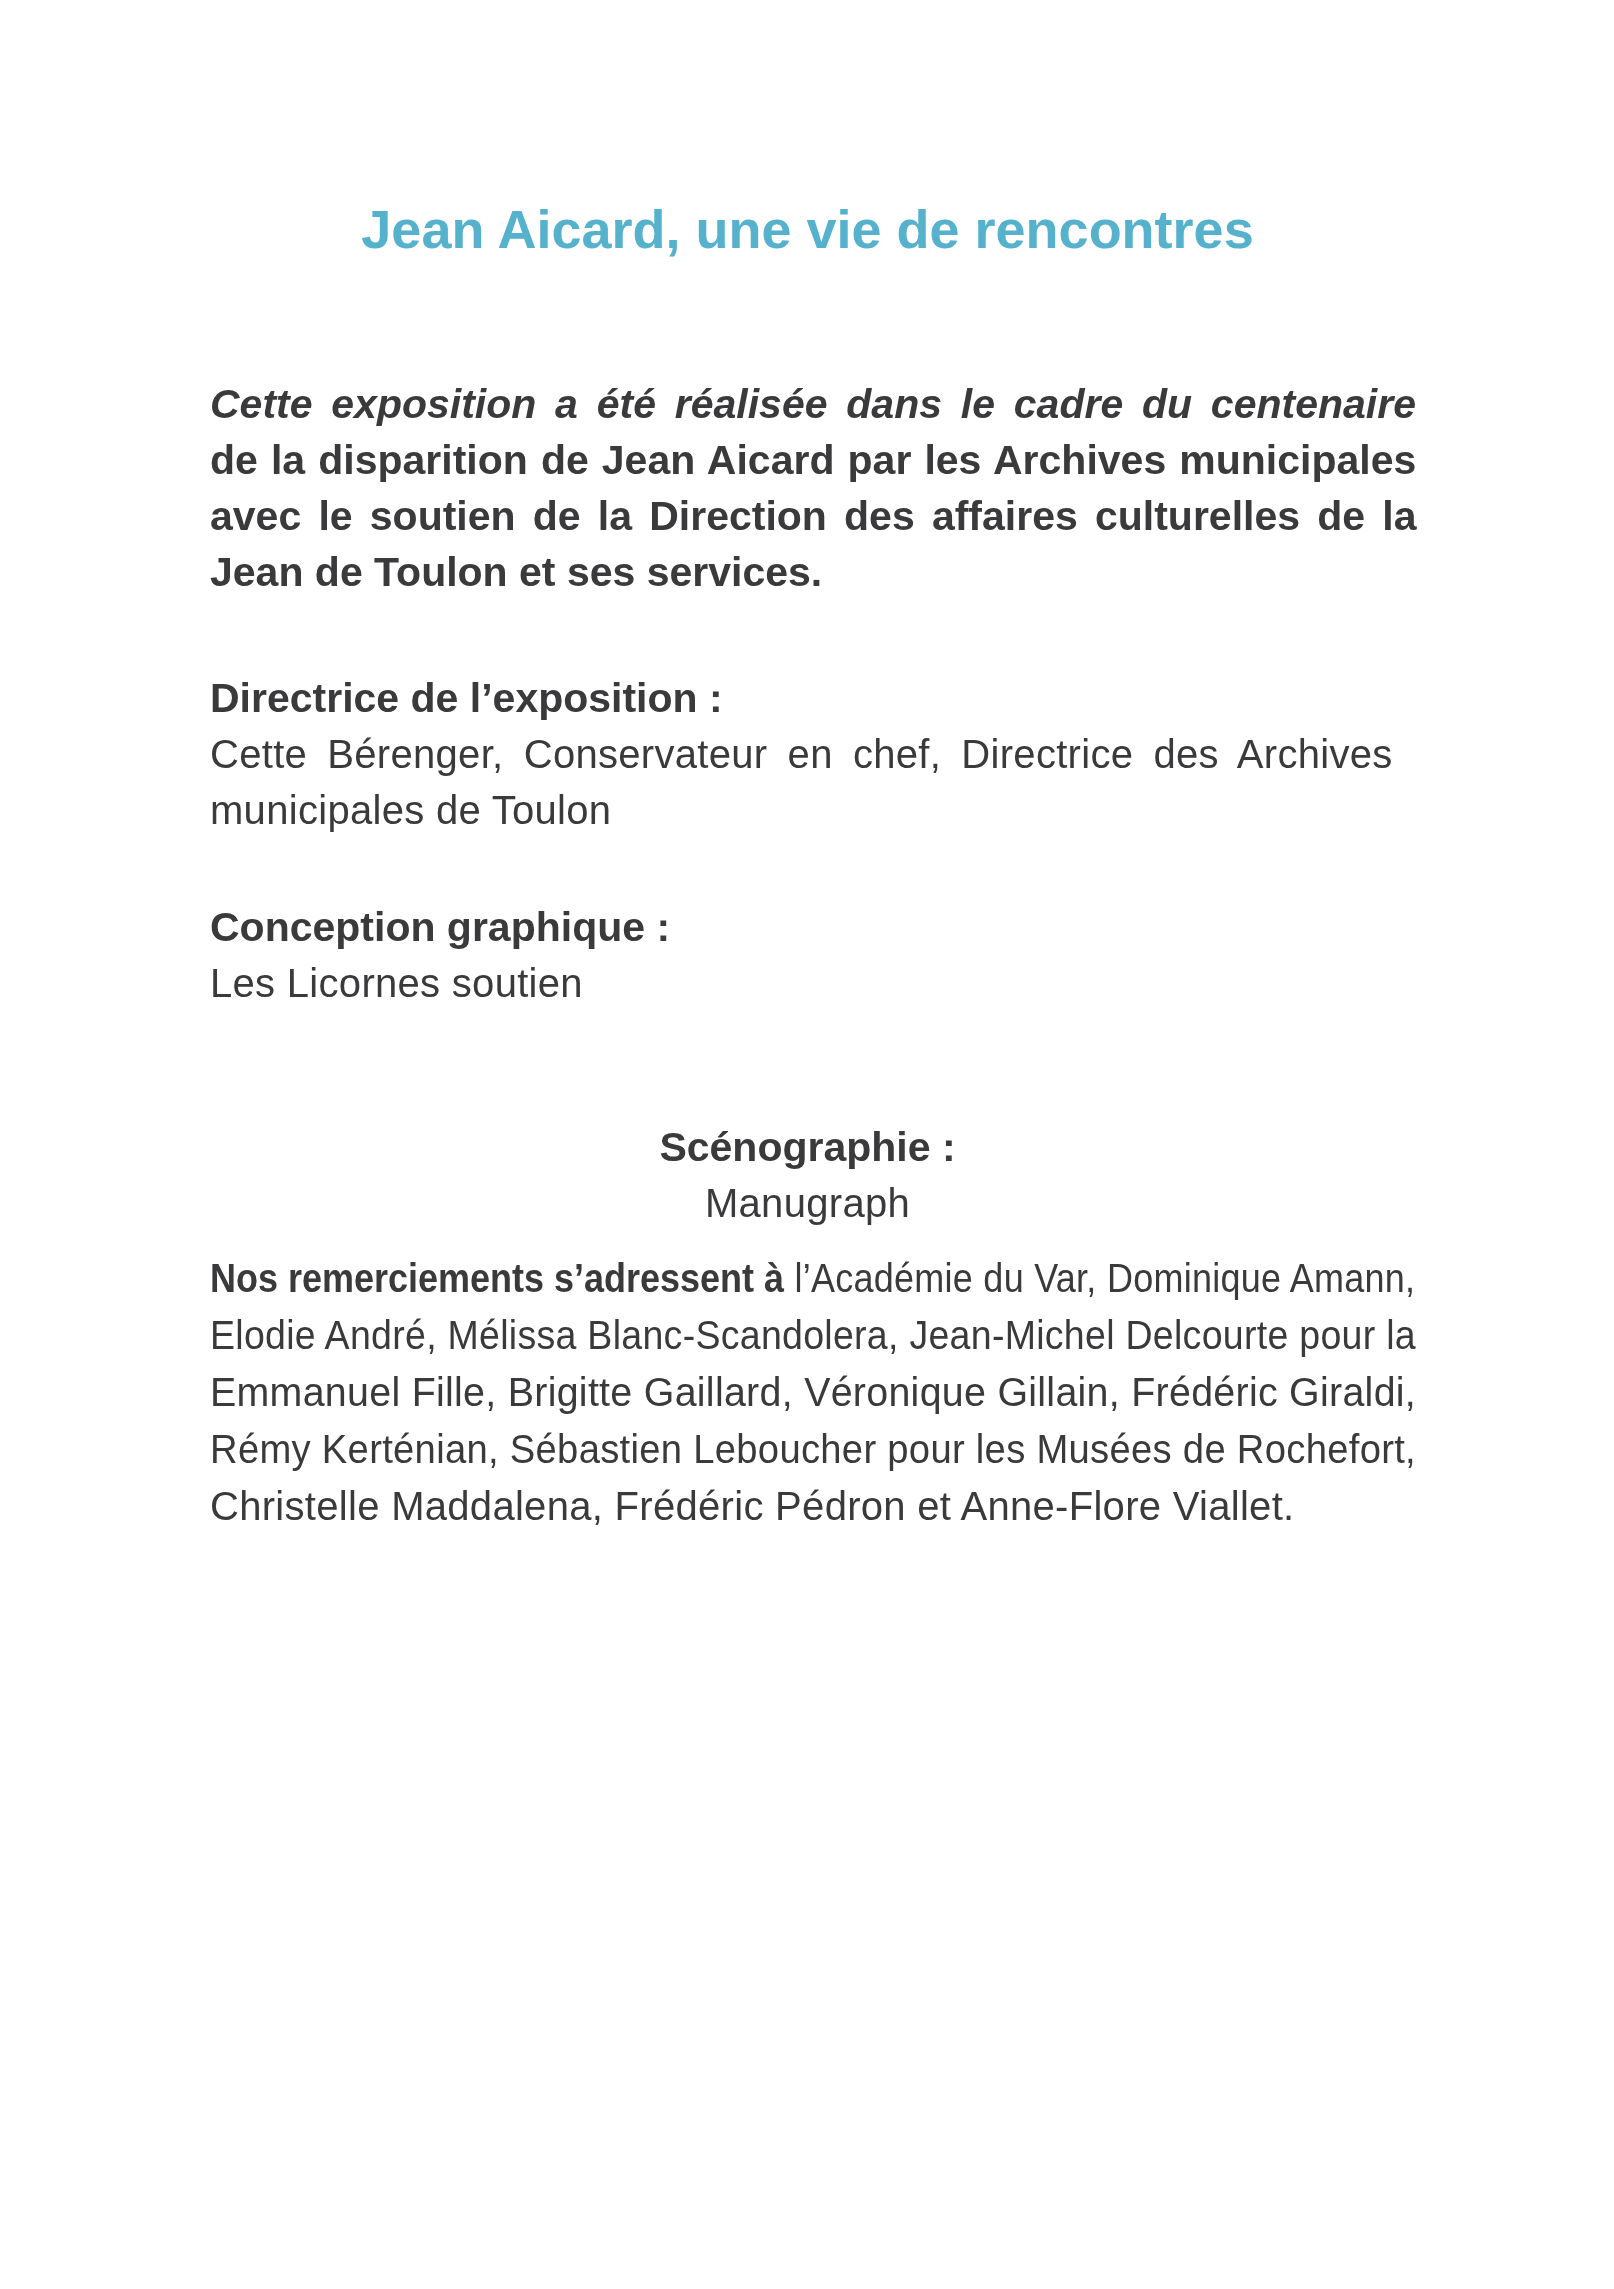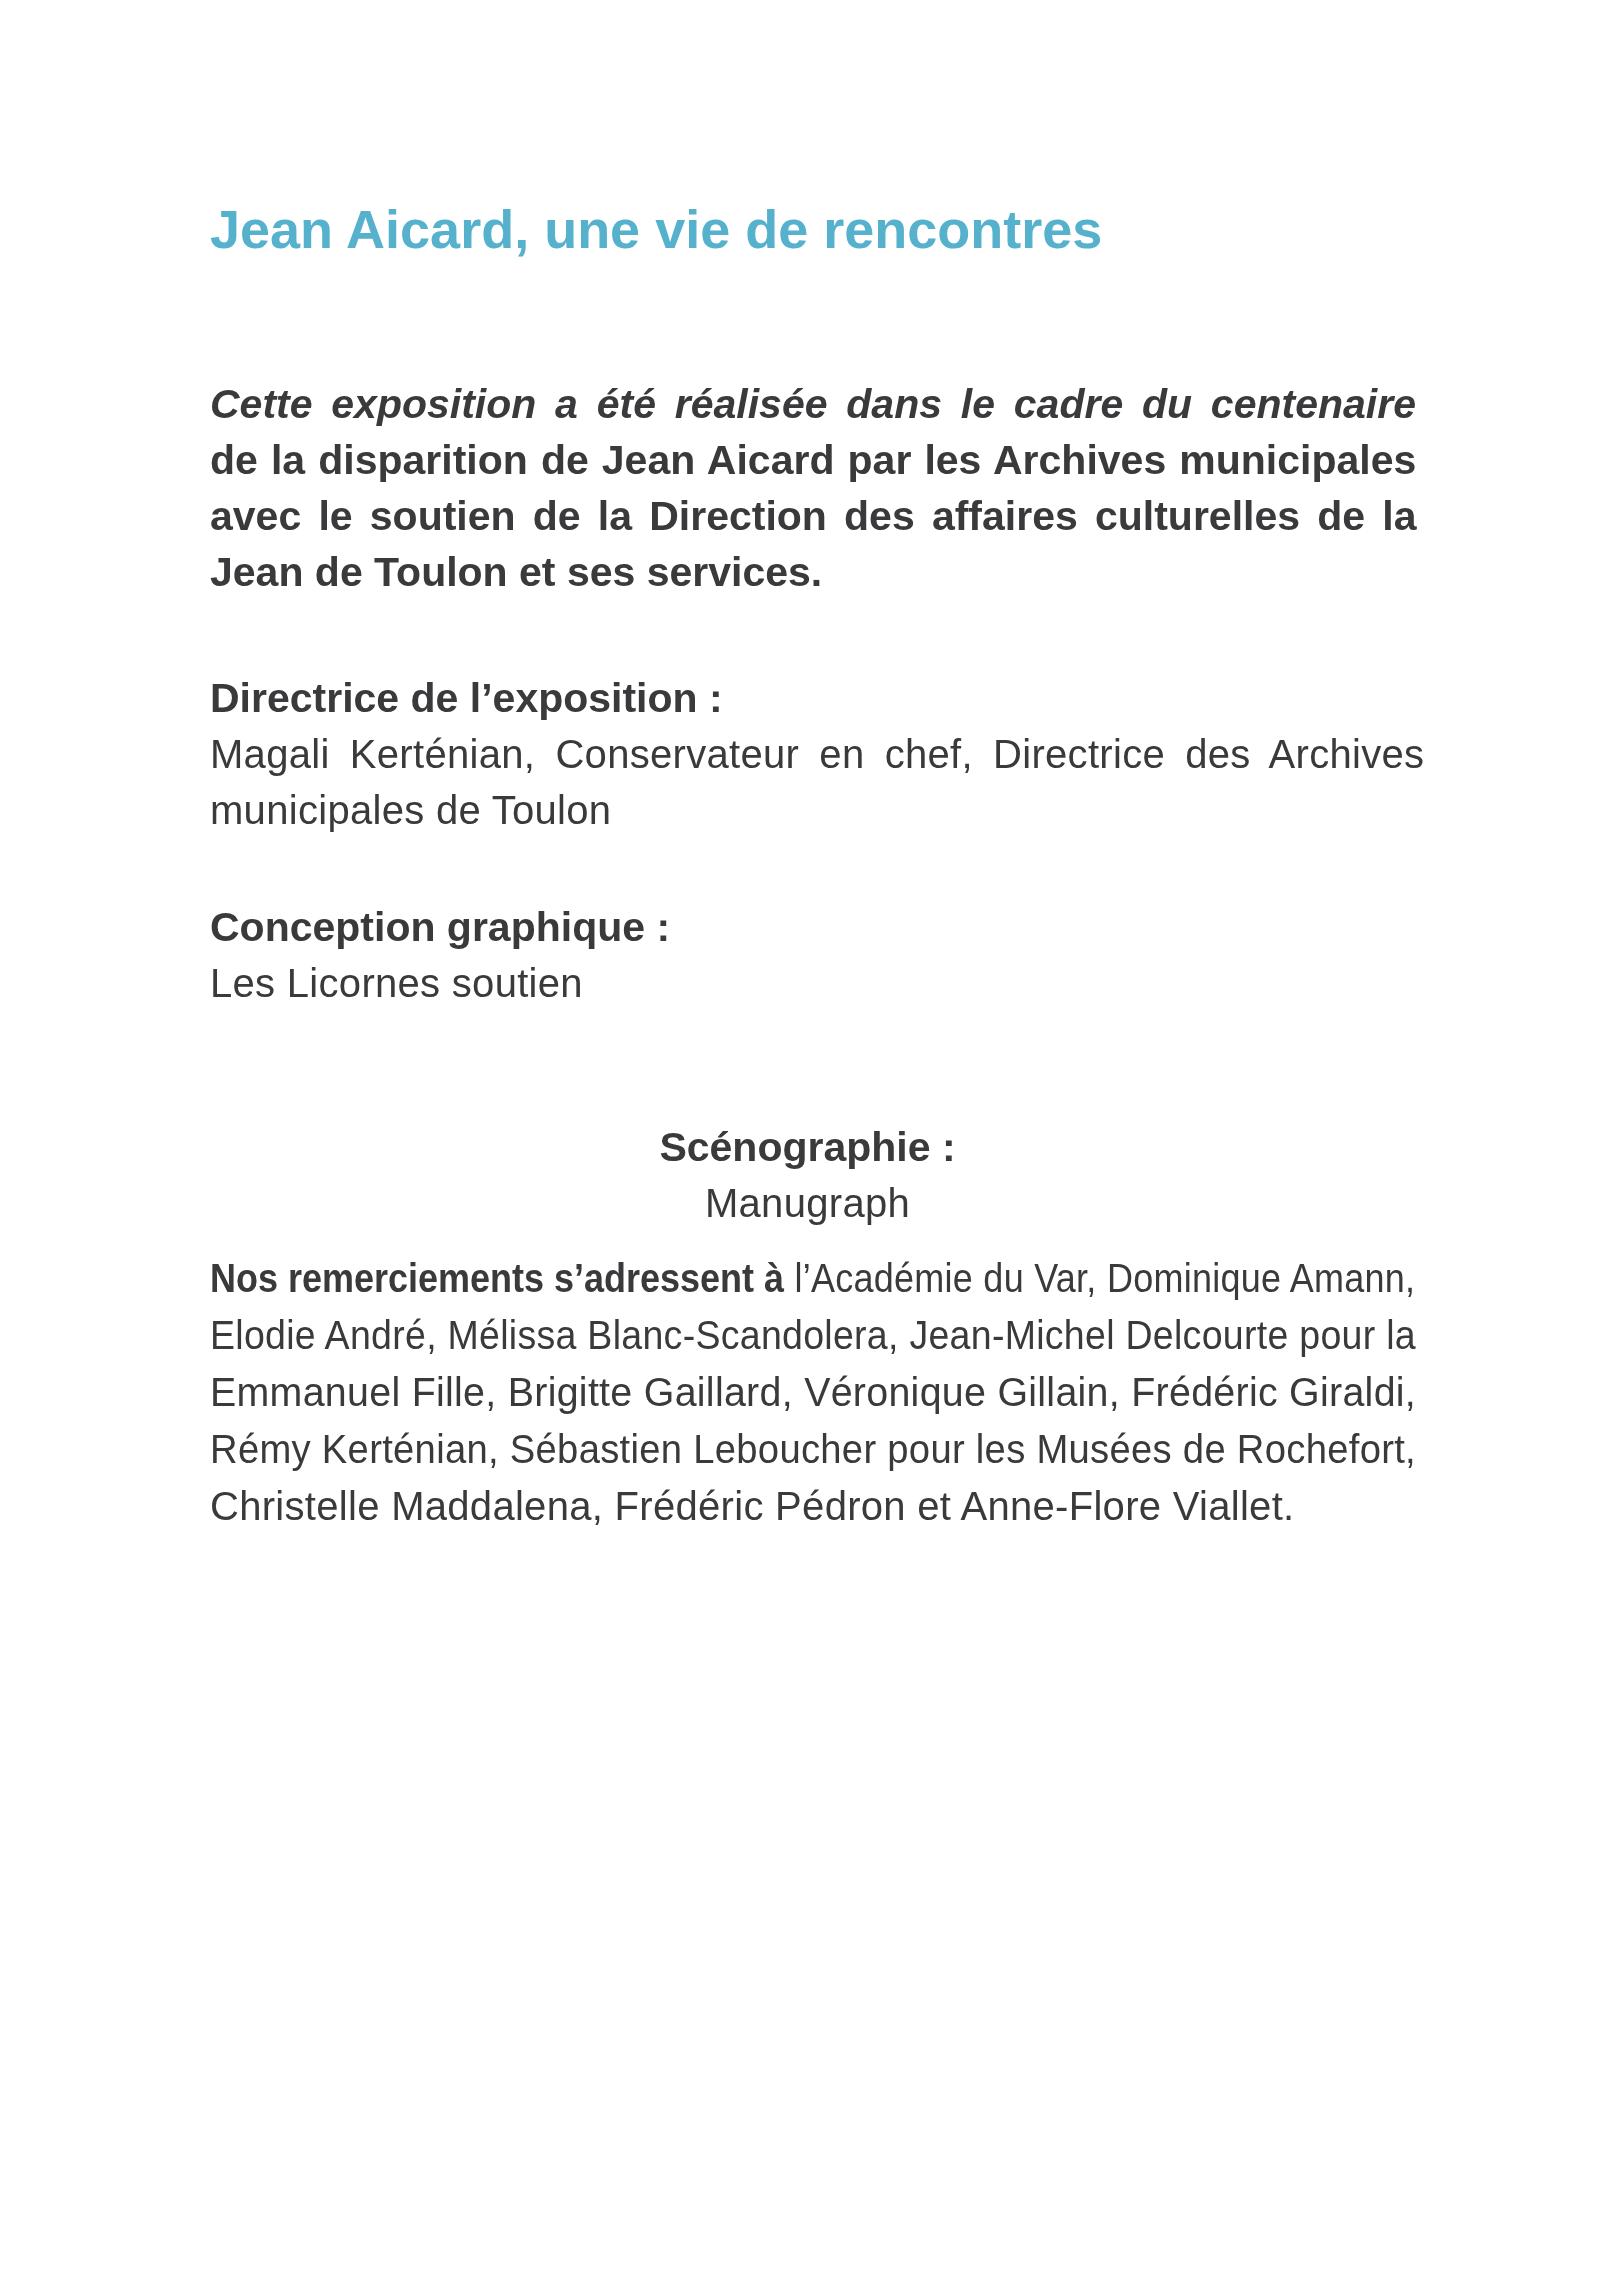--- a/index.html
+++ b/index.html
@@ -12,21 +12,21 @@
     position: relative;
     width: 1614px; height: 2290px;
     background: #ffffff;
     overflow: hidden;
     color: #3a3a3c;
   }
   .title {
     position: absolute;
     top: 197px; left: 210px; width: 1195px;
     margin: 0;
-    text-align: left;
+    text-align: center;
     font-size: 54px; line-height: 65px; font-weight: 700;
     color: #56b1cd;
     white-space: nowrap;
   }
   .block { position: absolute; left: 210px; width: 1195px; }
   #intro    { top: 376px; }
   #credit-0 { top: 670px; }
   #credit-1 { top: 899px; }
   #credit-2 { top: 1119px; text-align: center; }
   #ack      { top: 1250px; }
@@ -44,21 +44,21 @@
 <div class="page" style="color: rgb(58, 58, 60); background: rgb(255, 255, 255);">
   <h1 class="title" style="color: rgb(86, 177, 205);"><span class="measure">Jean Aicard, une vie de rencontres</span></h1>
   <div id="intro" class="block">
       <div class="line jline strong"><span class="measure" style="word-spacing: 7.4px; font-style: italic;">Cette exposition a été réalisée dans le cadre du centenaire</span></div>
       <div class="line jline strong"><span class="measure" style="word-spacing: 1.7px;">de la disparition de Jean Aicard par les Archives municipales</span></div>
       <div class="line jline strong"><span class="measure" style="word-spacing: 5.8px;">avec le soutien de la Direction des affaires culturelles de la</span></div>
       <div class="line strong"><span class="measure">Jean de Toulon et ses services.</span></div>
     </div>
   <div id="credit-0" class="block">
       <div class="line heading"><span class="measure">Directrice de l’exposition :</span></div>
-      <div class="line jline light"><span class="measure" style="word-spacing: 8.8px;">Magali Kerténian, Conservateur en chef, Directrice des Archives</span></div>
+      <div class="line jline light"><span class="measure" style="word-spacing: 8.8px;">Cette Bérenger, Conservateur en chef, Directrice des Archives</span></div>
       <div class="line light"><span class="measure">municipales de Toulon</span></div>
     </div>
   <div id="credit-1" class="block">
       <div class="line heading"><span class="measure">Conception graphique :</span></div>
       <div class="line light"><span class="measure">Les Licornes soutien</span></div>
     </div>
   <div id="credit-2" class="block">
       <div class="line heading"><span class="measure">Scénographie :</span></div>
       <div class="line light"><span class="measure">Manugraph</span></div>
     </div>

